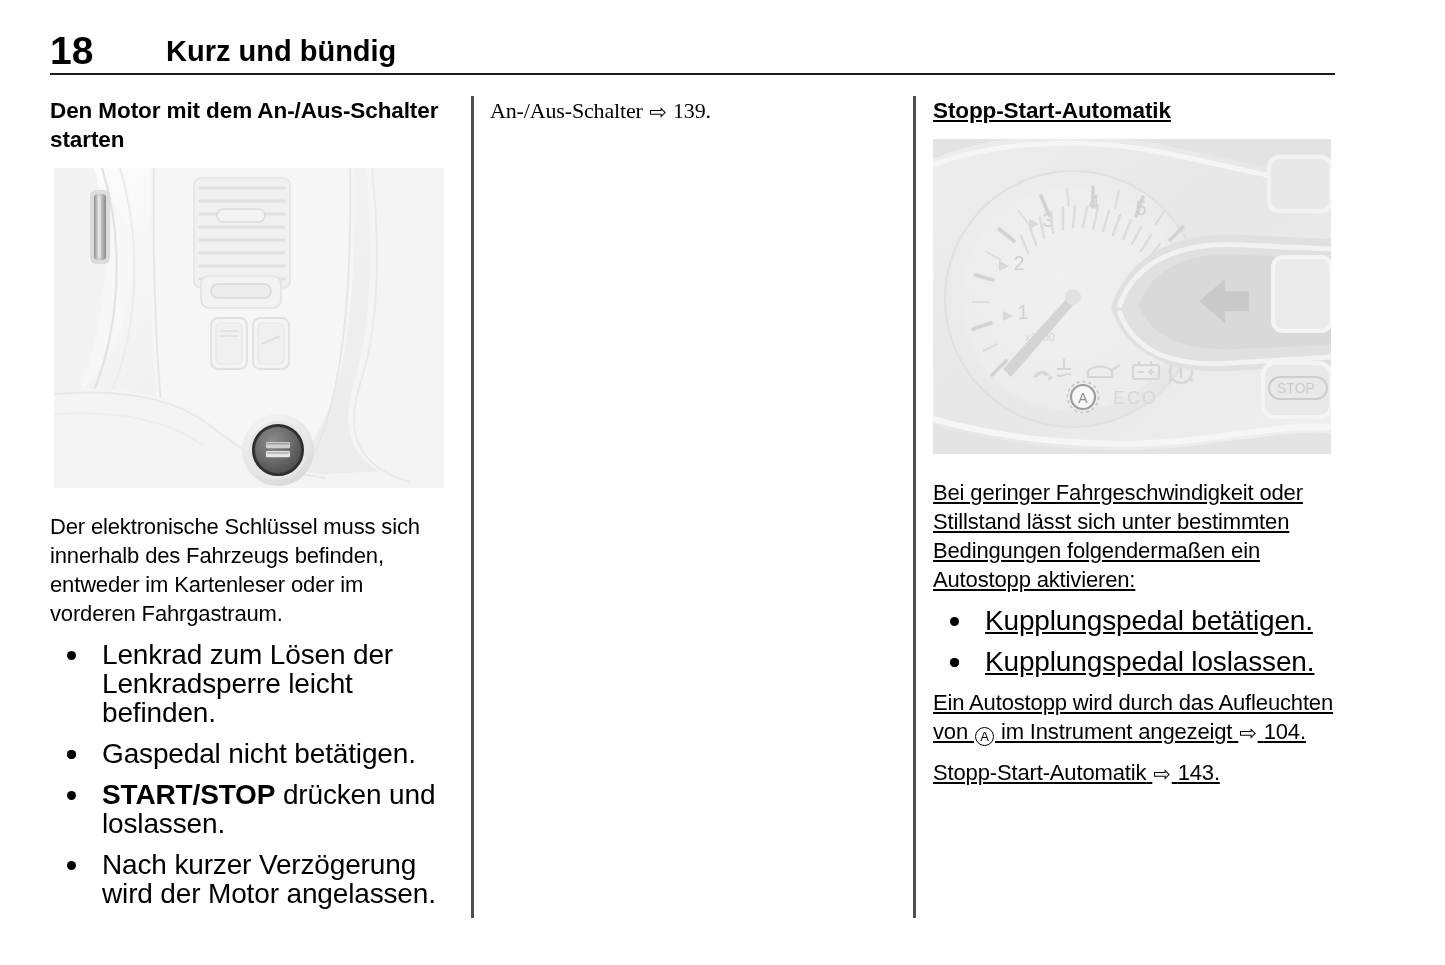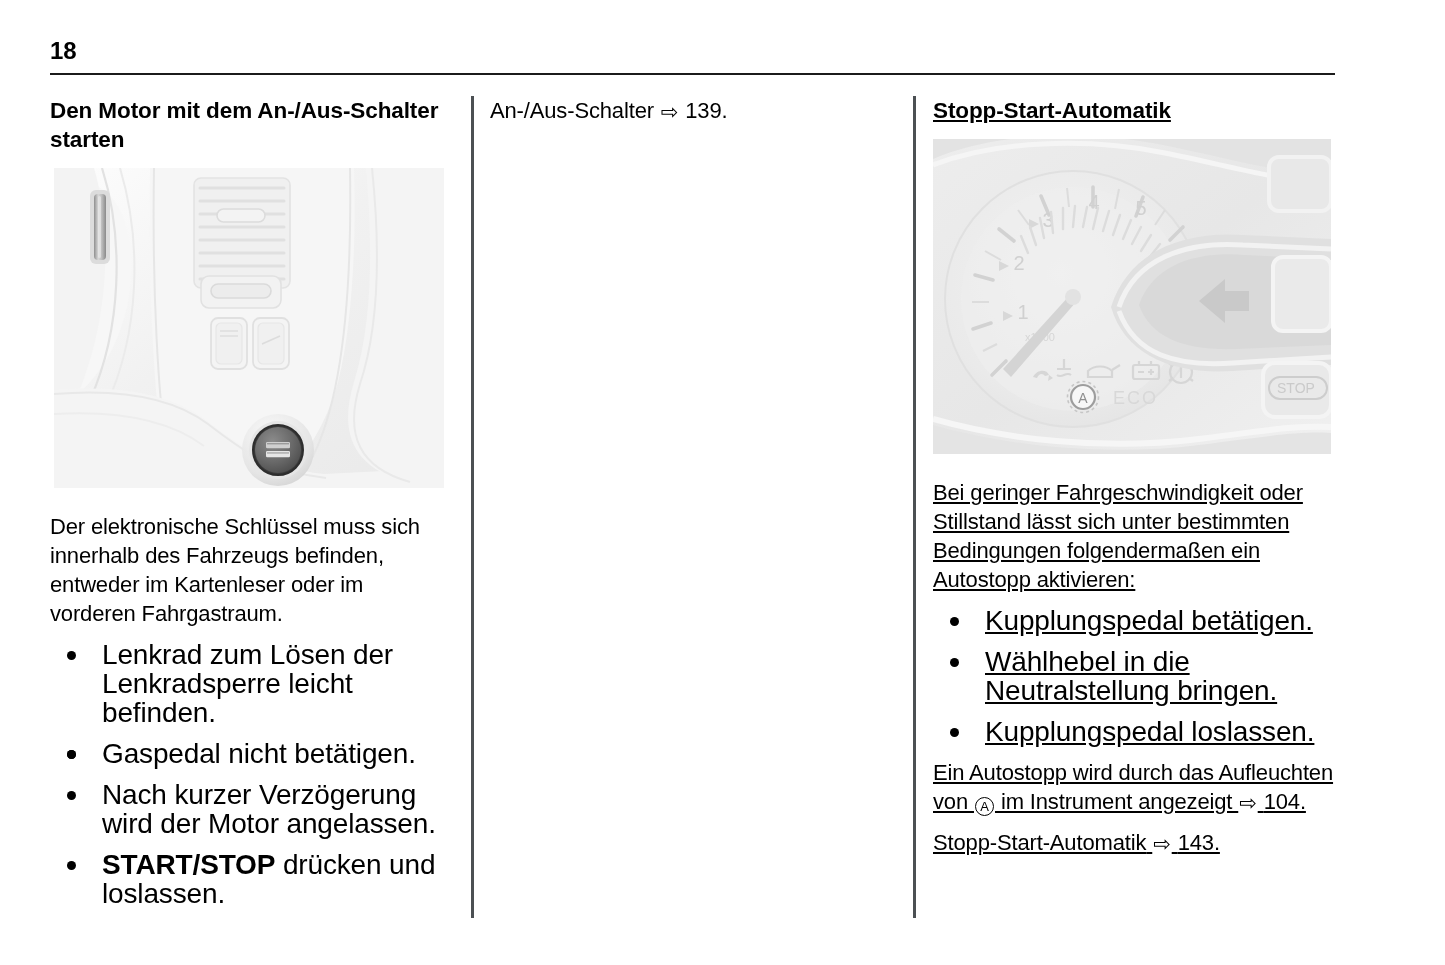--- a/index.html
+++ b/index.html
@@ -27,21 +27,21 @@
   .page-header {
     position: absolute;
     left: 50px;
     top: 34px;
     width: 1284px;
     height: 40px;
     display: flex;
     align-items: flex-start;
   }
   .page-number {
-    font-size: 24px;
+    font-size: 39px;
     font-weight: bold;
     line-height: 34px;
     letter-spacing: 0px;
     width: 116px;
     flex: none;
   }
   .chapter-title {
     font-size: 29px;
     font-weight: bold;
     line-height: 34px;
@@ -60,21 +60,21 @@
     position: absolute;
     left: 50px;
     top: 96px;
     width: 1285px;
   }
   .col {
     position: absolute;
     top: 0;
   }
   .col-1 { left: 0px;   width: 404px; }
-  .col-2 { left: 440px; width: 404px; }
+  .col-2 { left: 440px; width: 404px; font-family: Liberation Serif, serif; }
   .col-3 { left: 883px; width: 404px; text-decoration: underline; }
 
   .col-divider {
     position: absolute;
     top: 0px;
     width: 3px;
     background: #4c5053;
   }
   .divider-a { left: 421px; height: 822px; }
   .divider-b { left: 863px; height: 822px; }
@@ -170,20 +170,21 @@
   }
   .cluster-svg { display:block; width:100%; height:100%; }
 </style>
 </head>
 <body>
 
 <div class="page">
 
   <div class="page-header">
     <div class="page-number">18</div>
+    <div class="chapter-title">Kurz und bündig</div>
   </div>
   <div class="header-rule"></div>
 
   <div class="columns">
 
     <div class="col-divider divider-a"></div>
     <div class="col-divider divider-b"></div>
 
     <div class="col col-1">
 
@@ -287,25 +288,25 @@
         </li>
         <li>
           <span class="dot"></span>
         </li>
         <li>
           <span class="dot"></span>
           <span>Gaspedal nicht betätigen.</span>
         </li>
         <li>
           <span class="dot"></span>
+          <span class="bold">START/STOP</span><span> drücken und loslassen.</span>
+        </li>
+        <li>
+          <span class="dot"></span>
           <span>Nach kurzer Verzögerung wird der Motor angelassen.</span>
-        </li>
-        <li>
-          <span class="dot"></span>
-          <span class="bold">START/STOP</span><span> drücken und loslassen.</span>
         </li>
       </ul>
 
     </div>
 
     <div class="col col-2">
       <p class="body"><span>An-/Aus-Schalter</span>
         <span class="ref-arrow">⇨</span>
         <span>139.</span></p>
     </div>
@@ -448,21 +449,20 @@
 
       <p class="body">Bei geringer Fahrgeschwindigkeit oder Stillstand lässt sich unter bestimmten Bedingungen folgendermaßen ein Autostopp aktivieren:</p>
 
       <ul class="bullets">
         <li>
           <span class="dot"></span>
           <span>Kupplungspedal betätigen.</span>
         </li>
         <li>
           <span class="dot"></span>
-          <span>Wählhebel in die Neutralstellung bringen.</span>
         </li>
         <li>
           <span class="dot"></span>
           <span>Kupplungspedal loslassen.</span>
         </li>
       </ul>
 
       <p class="body"><span>Ein Autostopp wird durch das Aufleuchten von </span><span class="circ-a">A</span><span> im Instrument angezeigt </span><span class="ref-arrow">⇨</span> <span>104.</span></p>
 
 

